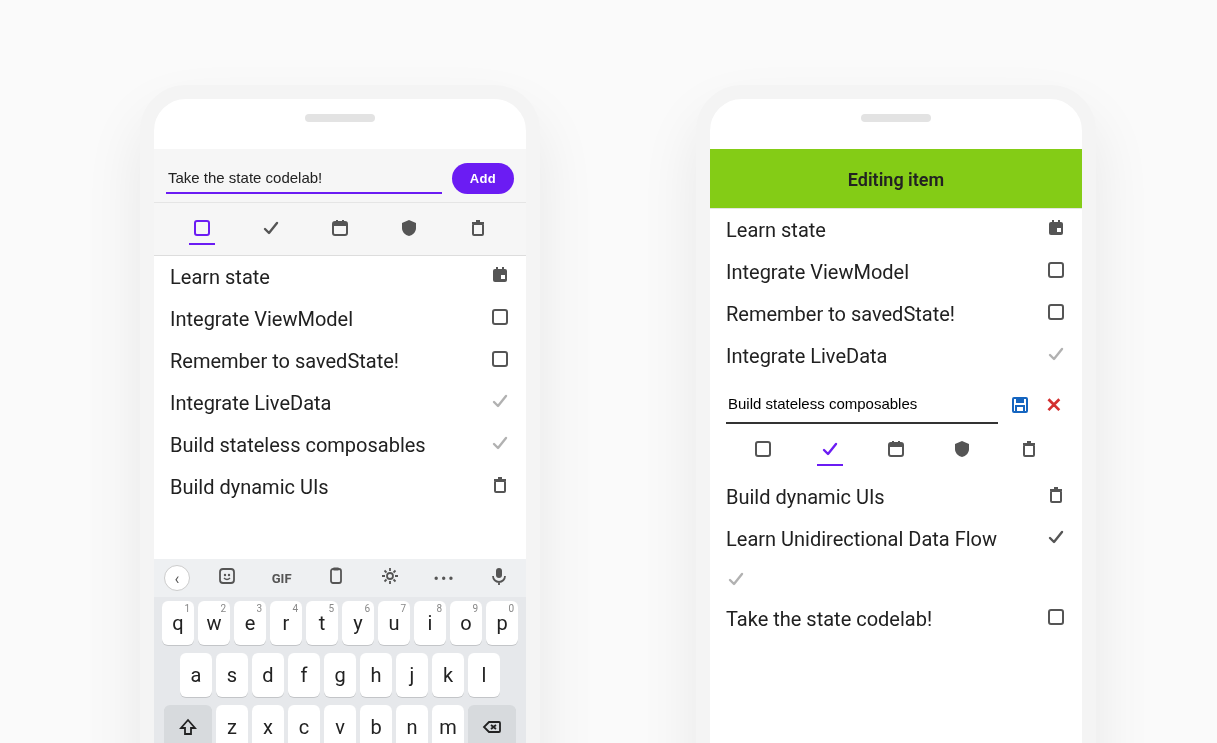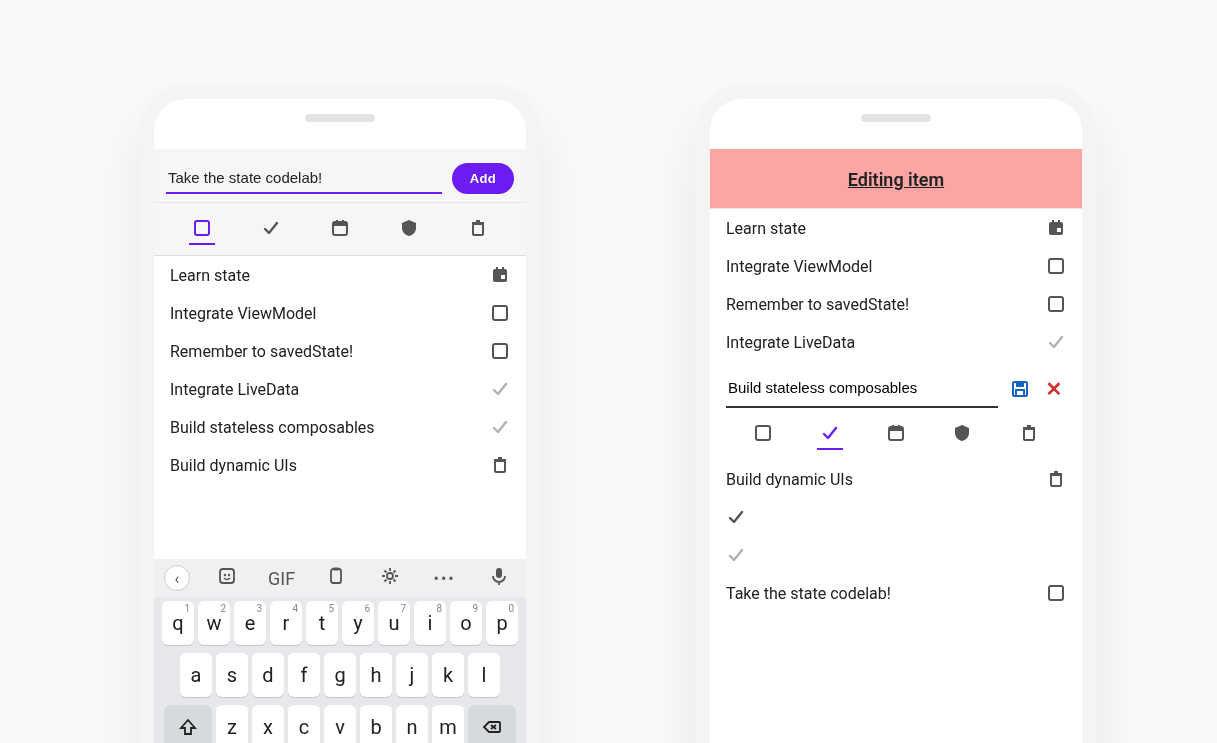--- a/index.html
+++ b/index.html
@@ -55,22 +55,22 @@
     color:#555; position:relative;
   }
   .iconrow .icon.active { color:#6b1cf3; }
   .iconrow .icon.active::after{
     content:""; position:absolute; bottom:-2px; left:-2px; right:-2px;
     height:2px; background:#6b1cf3;
   }
 
   .list { background:#fff; }
   .row {
-    display:flex; align-items:flex-end; justify-content:space-between;
-    padding:9px 16px; font-size:16px; color:#212121;
+    display:flex; align-items:flex-start; justify-content:space-between;
+    padding:9px 16px; font-size:20px; color:#212121;
   }
   .row .ri { color:#555; display:flex; }
 
   
   .kb { position:absolute; left:0; right:0; top:410px; background:#e6e8eb; }
   .kb-top {
     display:flex; align-items:center; justify-content:space-between;
     padding:6px 10px; background:#eef0f2;
   }
   .kb-top .kicn{ color:#555; width:34px; text-align:center; cursor:pointer;}
@@ -84,23 +84,22 @@
     width:32px; height:44px; position:relative; display:flex;
     align-items:center; justify-content:center; font-size:20px; color:#222;
   }
   .key sup{ position:absolute; top:2px; right:4px; font-size:10px; color:#888;}
   .key.wide{ width:48px; background:#d7dadd;}
   .key.shift{ width:48px; background:#d7dadd;}
 
   
   .eh {
     text-align:center; font-size:18px; font-weight:600;
-    padding:20px 0 18px 0; color:#222; background:#fca5a5;
+    padding:20px 0 18px 0; color:#222; background:#84cc16;
     border-bottom:1px solid #e4e4e4;
-    text-decoration:underline;
   }
   .editbox{ padding:8px 16px 4px 16px; }
   .editline{
     display:flex; align-items:center; gap:10px;
   }
   .editline input{
     flex:1; border:none; border-bottom:2px solid #333;
     font-size:15px; padding:10px 2px; outline:none;
   }
   .editline .eicn{
@@ -268,21 +267,21 @@
           </span>
         </div>
       </div>
 
     <div class="kb">
       <div class="kb-top">
         <span class="kicn back">‹</span>
         <span class="kicn"><svg>
               <use href="#i-sticker"></use>
             </svg></span>
-        <span class="kicn" style="font-weight:400;font-size:18px;">GIF</span>
+        <span class="kicn" style="font-weight:700;font-size:13px;">GIF</span>
         <span class="kicn"><svg>
               <use href="#i-clip"></use>
             </svg></span>
         <span class="kicn"><svg>
               <use href="#i-gear"></use>
             </svg></span>
         <span class="kicn" style="letter-spacing:2px;">•••</span>
         <span class="kicn"><svg>
               <use href="#i-mic"></use>
             </svg></span>
@@ -414,20 +413,21 @@
     <div class="list" id="right-bottom">
         <div class="row">
           <span>Build dynamic UIs</span>
           <span class="ri">
             <svg>
               <use href="#i-trash"></use>
             </svg>
           </span>
         </div>
         <div class="row">
+          <span>Learn Unidirectional Data Flow</span>
           <span class="ri">
             <svg>
               <use href="#i-check"></use>
             </svg>
           </span>
         </div>
         <div class="row">
           <span class="ri dim">
             <svg>
               <use href="#i-check"></use>

